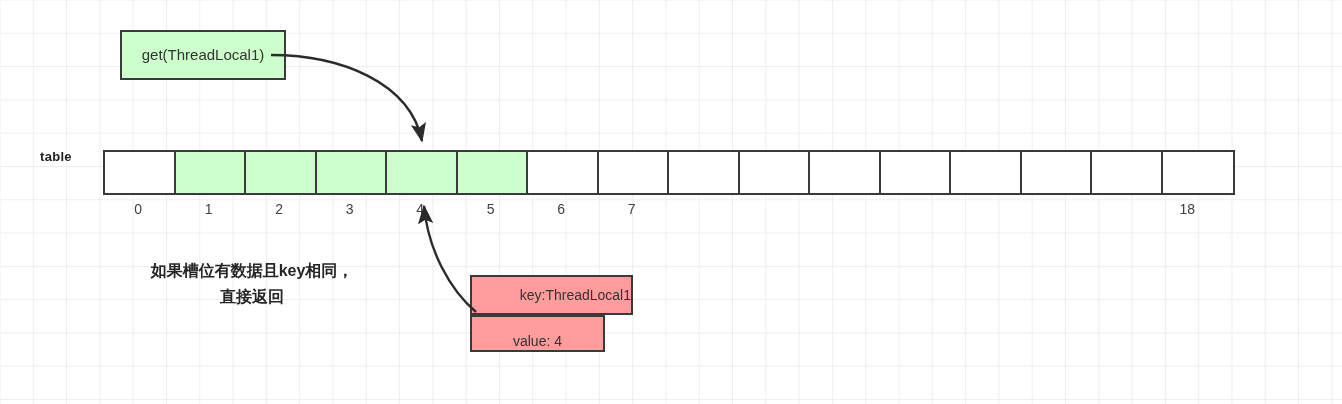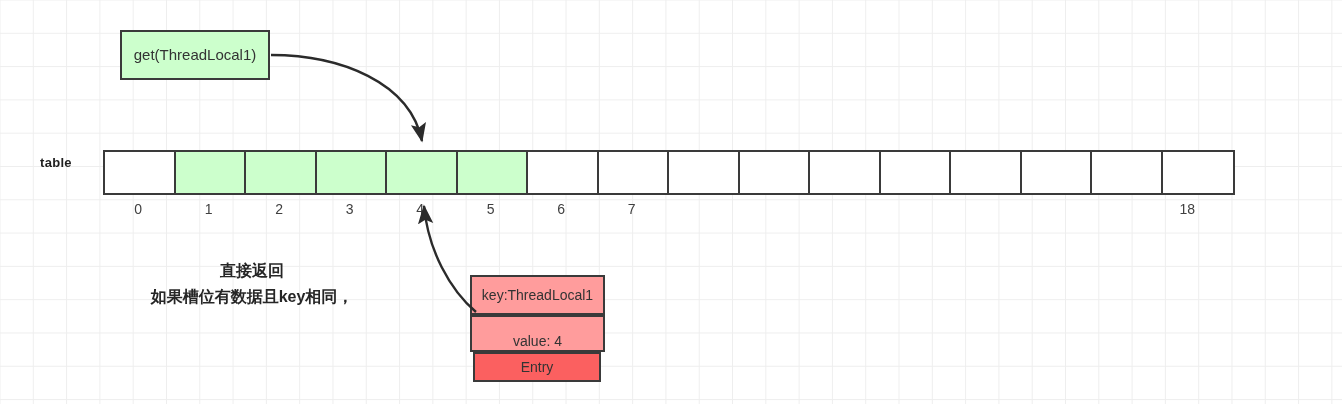--- a/index.html
+++ b/index.html
@@ -32,31 +32,31 @@
     color: #333333;
     font-size: 15px;
     line-height: 1.2;
     white-space: nowrap;
   }
 
   
   #get-box {
     left: 120px;
     top: 30px;
-    width: 150px;
+    width: 166px;
     height: 50px;
     background: #ccffcc;
     font-size: 15px;
   }
 
   
   #table-label {
     position: absolute;
     left: 40px;
-    top: 155px;
+    top: 149px;
     font-size: 13px;
     font-weight: bold;
     color: #1f1f1f;
     letter-spacing: .3px;
   }
   #table-row {
     position: absolute;
     left: 103px;
     top: 150px;
     height: 45px;
@@ -81,24 +81,25 @@
     width: 70.5px;
     text-align: center;
     font-size: 14px;
     color: #404040;
   }
 
   
   #entry-key {
     left: 470px;
     top: 275px;
-    width: 135px;
+    width: 163px;
     height: 40px;
     background: #ff9c9c;
     font-size: 14px;
+    justify-content: flex-end;
   }
   #entry-value {
     left: 470px;
     top: 315px;
     width: 135px;
     height: 37px;
     background: #ff9c9c;
     font-size: 14px;
     align-items: flex-end;
   }
@@ -168,32 +169,29 @@
   <div class="idx" style="left:173.5px">1</div>
   <div class="idx" style="left:244px">2</div>
   <div class="idx" style="left:314.5px">3</div>
   <div class="idx" style="left:385px">4</div>
   <div class="idx" style="left:455.5px">5</div>
   <div class="idx" style="left:526px">6</div>
   <div class="idx" style="left:596.5px">7</div>
   <div class="idx" style="left:1152px">18</div>
 
   <div id="note">
+    <div>如果槽位有数据且key相同，</div>
     <div>直接返回</div>
-    <div>如果槽位有数据且key相同，</div>
   </div>
 
   <div class="node" id="entry-key">
     <span>key:ThreadLocal1</span>
   </div>
   <div class="node" id="entry-value">
     <span>value: 4</span>
-  </div>
-  <div class="node" id="entry-name">
-    <span>Entry</span>
   </div>
 
   <svg id="arrows" viewBox="0 0 1342 404" xmlns="http://www.w3.org/2000/svg">
     <defs>
       <marker id="arrowhead" markerWidth="9" markerHeight="9" refX="7.4" refY="3.2" orient="auto" markerUnits="strokeWidth">
         <path d="M0,0 L8,3.2 L0,6.4 L1.6,3.2 z" fill="#2b2b2b"></path>
       </marker>
     </defs>
 
     <path d="M271,55 C 340,55 410,82 422,141" fill="none" stroke="#2b2b2b" stroke-width="2.4" marker-end="url(#arrowhead)"></path>

